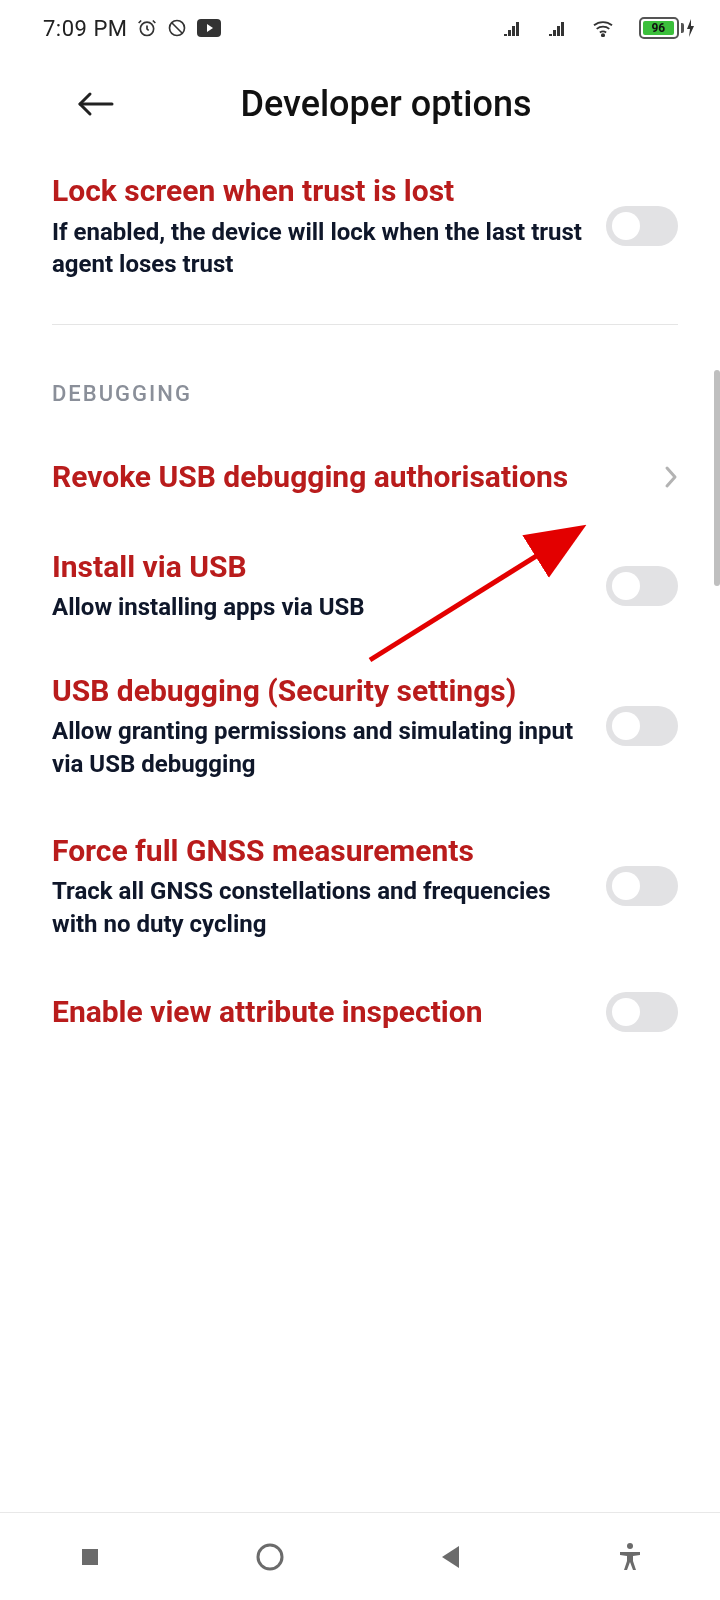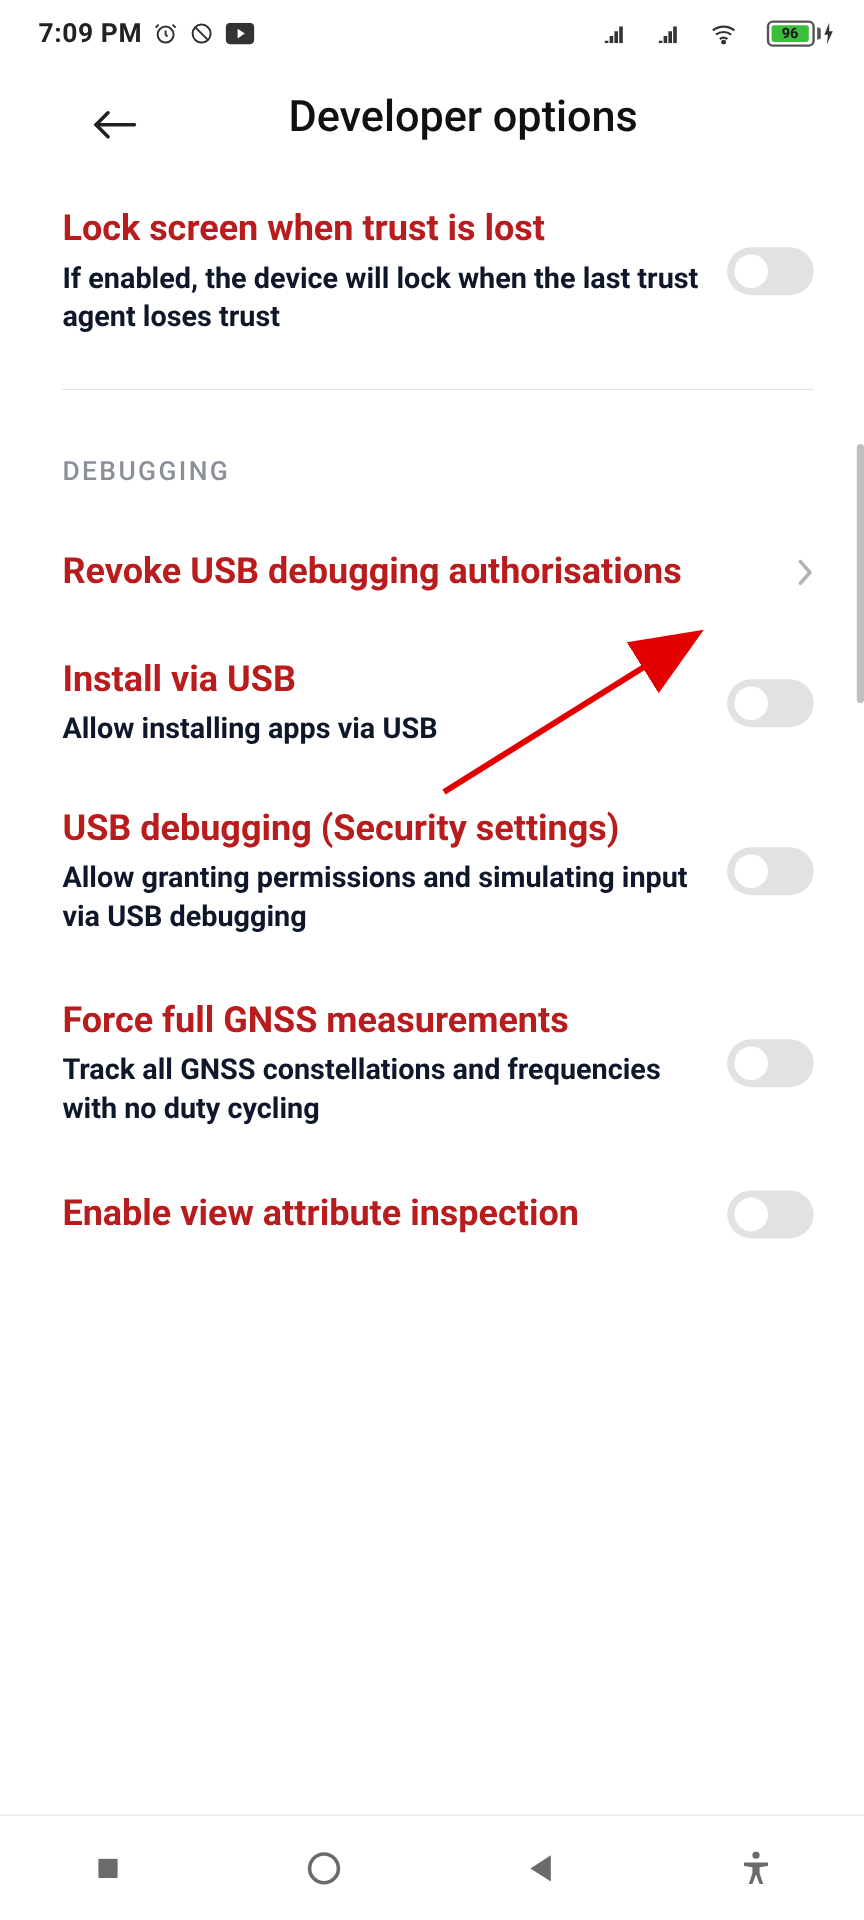--- a/index.html
+++ b/index.html
@@ -1,28 +1,28 @@
 <!DOCTYPE html>
 <html><head>
 <meta charset="utf-8">
 <style>
   * { box-sizing: border-box; margin: 0; padding: 0; }
   html, body { width: 720px; height: 1600px; font-family: -apple-system, Roboto, "Helvetica Neue", Arial, sans-serif; background: #fff; color: #000; }
   
   .status-bar { display: flex; justify-content: space-between; align-items: center; padding: 8px 24px 4px 32px; height: 52px; font-size: 22px; color: #222; }
   .status-left { display: flex; align-items: center; gap: 10px; }
   .status-right { display: flex; align-items: center; gap: 25px; }
-  .status-time { font-weight: 700; letter-spacing: 0.5px; }
+  .status-time { font-weight: 400; letter-spacing: 0.5px; margin-left: 11px; }
   .sb-icon { display: inline-flex; }
   .battery { display: inline-flex; align-items: center; gap: 2px; }
   .battery-box { width: 40px; height: 22px; border: 2px solid #555; border-radius: 5px; position: relative; display: flex; align-items: center; padding: 2px; }
   .battery-fill { height: 100%; width: 96%; background: #3bbf3b; border-radius: 2px; display:flex; align-items:center; justify-content:center; font-size:12px; font-weight:700; color:#111;}
   .battery-tip { width: 3px; height: 10px; background:#555; border-radius:0 2px 2px 0; }
   
-  .header { display: flex; padding: 24px 24px 20px 40px; margin-left: 36px; }
+  .header { display: flex; align-items: center; padding: 24px 24px 20px 40px; margin-left: 36px; }
   .back-btn { width: 56px; height: 56px; display:flex; align-items:center; justify-content:flex-start; }
   .page-title { flex: 1; text-align: center; font-size: 36px; font-weight: 500; color:#111; margin-left:-56px; }
   
   .content { padding: 0 0 0 0; }
   .row { display: flex; align-items: center; padding: 20px 42px 20px 52px; }
   .row-text { flex: 1; padding-right: 20px; }
   .row-title { font-size: 30px; font-weight: 700; color:#b91c1c; line-height: 1.25; }
   .row-sub { font-size: 24px; color:#0f172a; margin-top: 6px; line-height: 1.35; font-weight: bold; }
   .section-divider { height: 1px; background: #e5e5e5; margin: 24px 42px 0 52px; }
   .section-header { font-size: 22px; letter-spacing: 2px; color:#8a8f99; font-weight:500; padding: 56px 42px 20px 52px; }

